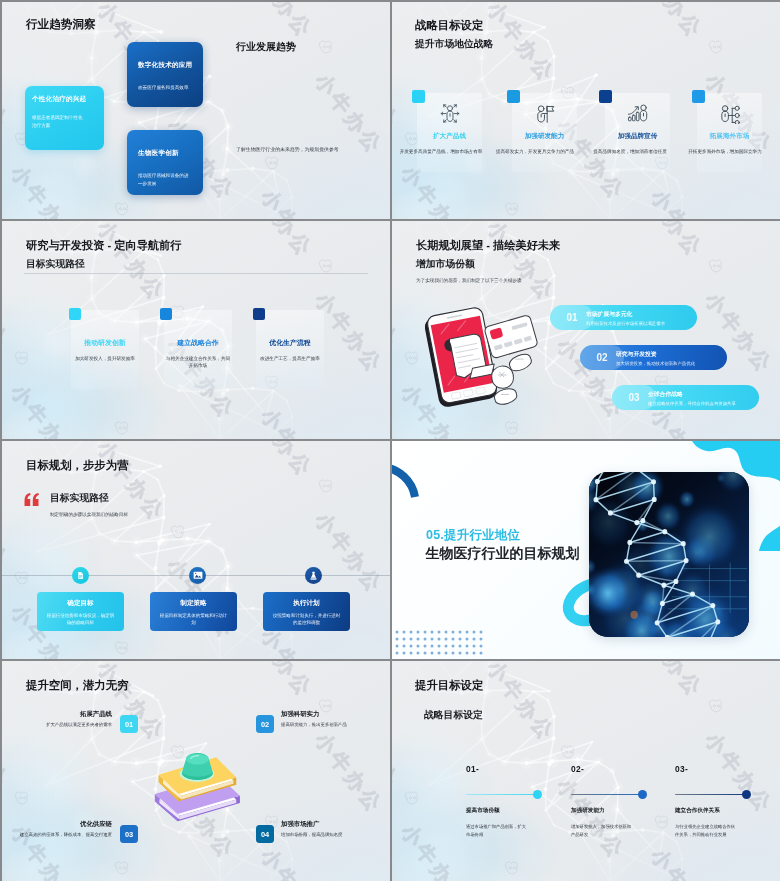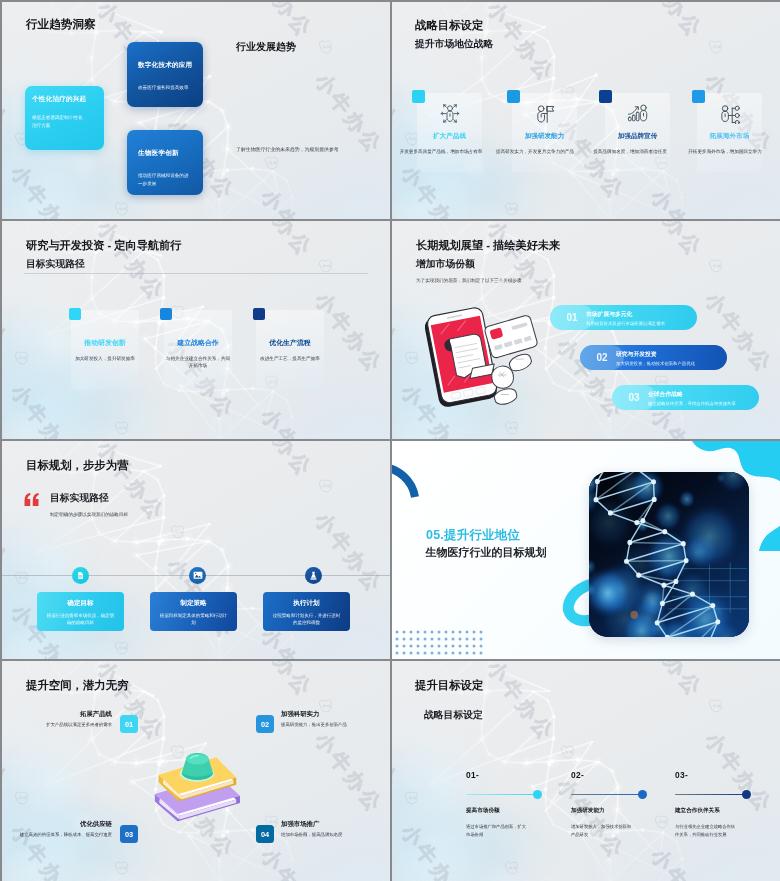--- a/index.html
+++ b/index.html
@@ -106,21 +106,21 @@
   .cicon{position:absolute;width:17px;height:17px;border-radius:50%;top:126px;
      display:flex;align-items:center;justify-content:center;}
   .bcard{position:absolute;top:151px;width:87px;height:39px;border-radius:4px;}
   .bcard .bt{position:absolute;left:0;right:0;top:7px;text-align:center;font-size:6.6px;font-weight:700;color:#fff;}
   .bcard .bd{position:absolute;left:9px;right:9px;top:21px;text-align:center;font-size:4.5px;
      color:rgba(255,255,255,.93);line-height:1.55;}
 
   
   .s6{background:linear-gradient(135deg,#ffffff 0%,#fbfeff 45%,#f2fbff 100%);}
   .s6 .t1{position:absolute;left:34px;top:85.5px;font-size:12.5px;font-weight:700;color:#2dbde4;white-space:nowrap;letter-spacing:.2px;}
-  .s6 .t2{position:absolute;left:33.5px;top:103.5px;font-size:11px;font-weight:700;color:#20242a;white-space:nowrap;text-align:right;}
+  .s6 .t2{position:absolute;left:33.5px;top:103.5px;font-size:14px;font-weight:700;color:#20242a;white-space:nowrap;text-align:right;}
   .s6 .deco{position:absolute;left:0;top:0;width:100%;height:100%;pointer-events:none;}
   .s6 .photo{position:absolute;left:197px;top:31px;width:160px;height:165px;border-radius:19px;overflow:hidden;
      box-shadow:0 3px 12px rgba(20,50,90,.16);background:#03060f;}
   .s6 .photo svg{position:absolute;left:0;top:0;width:100%;height:100%;}
   .s6 .dots{position:absolute;left:2px;top:188px;}
 
   
   .s7 .h1{left:24px;top:17px;font-size:11.4px;}
   .numbox{position:absolute;width:18px;height:18px;border-radius:3.5px;display:flex;
     align-items:center;justify-content:center;color:#fff;font-size:7.4px;font-weight:700;}
@@ -129,21 +129,21 @@
   .nitem .nd{position:absolute;top:11px;font-size:4.4px;color:#2f363e;line-height:1.62;width:104px;}
   .nitem.rt{text-align:right;}
   .nitem.rt .nt{right:0;} .nitem.rt .nd{right:0;text-align:right;}
   .nitem.lt .nt{left:0;} .nitem.lt .nd{left:0;text-align:left;}
   .booksill{position:absolute;left:150px;top:89px;}
 
   
   .s8 .h1{left:23px;top:17px;font-size:11.4px;}
   .s8 .h2{left:32px;top:48px;font-size:9.8px;}
   .titem{position:absolute;top:103px;}
-  .titem .tn{position:absolute;top:6px;left:0;font-size:8.4px;font-weight:700;color:#14181d;letter-spacing:.3px;}
+  .titem .tn{position:absolute;top:0;left:0;font-size:8.4px;font-weight:700;color:#14181d;letter-spacing:.3px;}
   .titem .tline2{position:absolute;top:29.5px;left:0;height:1.2px;width:74px;border-radius:1px;}
   .titem .tdot{position:absolute;top:25.5px;left:67px;width:9px;height:9px;border-radius:50%;}
   .titem .tt{position:absolute;top:43px;left:0;font-size:5.6px;font-weight:700;color:#14181d;white-space:nowrap;}
   .titem .td{position:absolute;top:59px;left:0;width:62px;font-size:4.3px;color:#2f363e;line-height:1.75;}
 </style>
 </head>
 <body>
 
 <div class="grid">
 

